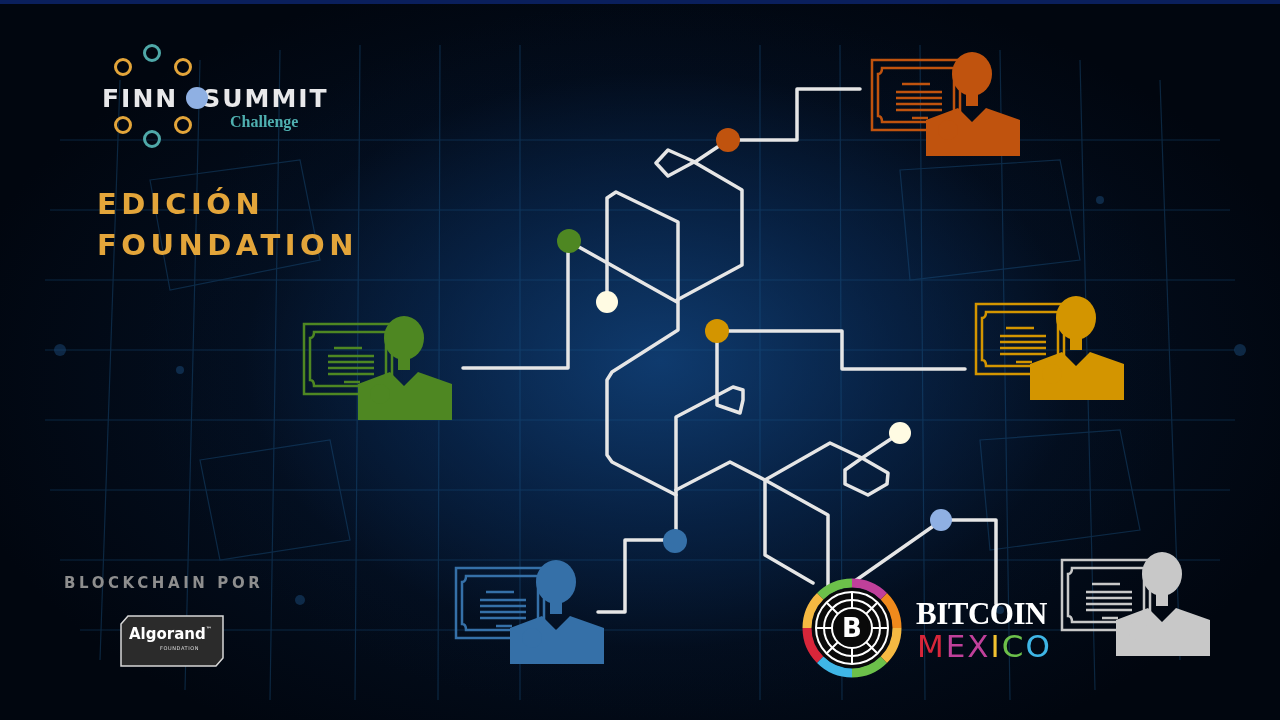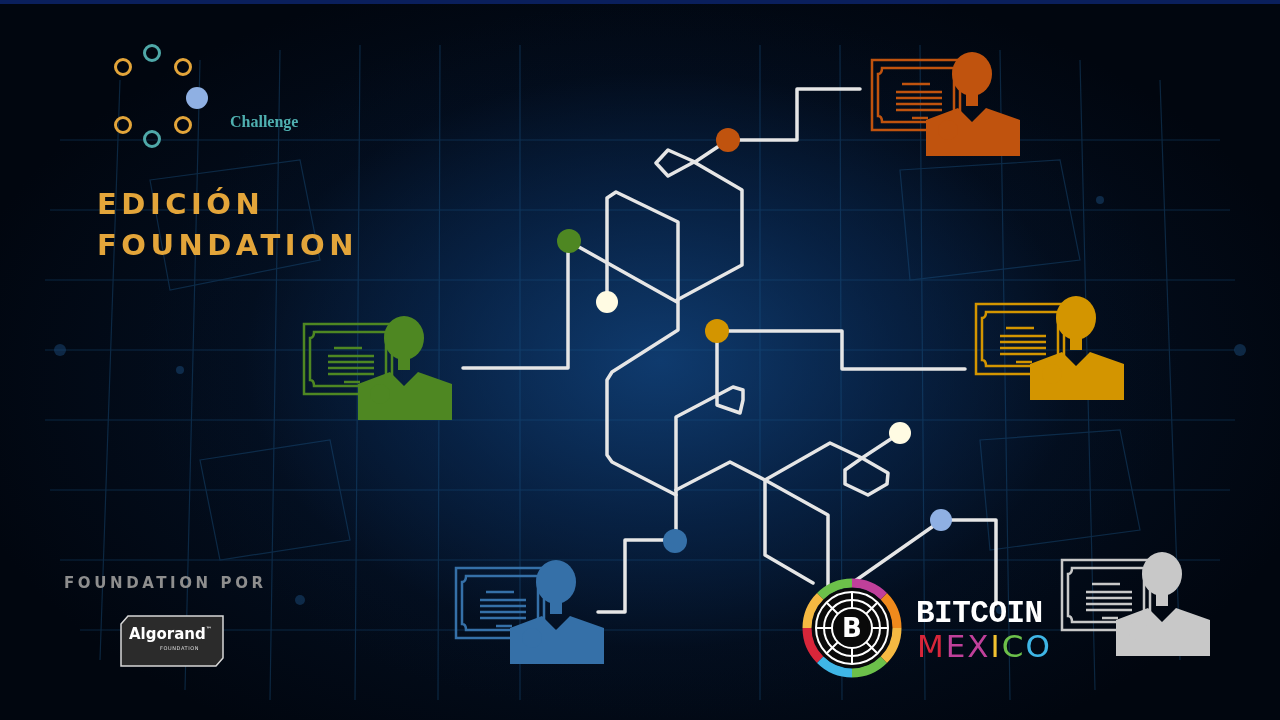--- a/index.html
+++ b/index.html
@@ -25,21 +25,21 @@
     .edition { position: absolute; left: 88px; top: 184px; font-family: "DejaVu Sans", sans-serif; font-weight: bold; font-size: 29px; letter-spacing: 4.5px; line-height: 41px; color: #e3a53a; white-space: nowrap; margin-left: 9px; }
 
     .powered { position: absolute; left: 64px; top: 574px; font-family: "DejaVu Sans", sans-serif; font-weight: bold; font-size: 15px; letter-spacing: 3.6px; color: #8e8e8e; white-space: nowrap; }
     .algorand { position: absolute; left: 120px; top: 615px; width: 104px; height: 52px; }
     .algorand-text { position: absolute; left: 9px; top: 10px; font-family: "DejaVu Sans", sans-serif; font-weight: bold; font-size: 15px; color: #ffffff; white-space: nowrap; }
     .algorand-sub { position: absolute; left: 40px; top: 30px; font-family: "DejaVu Sans", sans-serif; font-size: 5px; letter-spacing: 0.6px; color: #dddddd; white-space: nowrap; }
 
     .persona { position: absolute; width: 152px; height: 106px; }
 
     .btc-badge { position: absolute; left: 802px; top: 578px; width: 100px; height: 100px; }
-    .btc-word { position: absolute; left: 916px; top: 597px; font-family: Liberation Mono, monospace; font-weight: bold; font-size: 31px; letter-spacing: -0.5px; color: #ffffff; white-space: nowrap; line-height: 34px; }
+    .btc-word { position: absolute; left: 916px; top: 597px; font-family: Liberation Serif, serif; font-weight: bold; font-size: 31px; letter-spacing: -0.5px; color: #ffffff; white-space: nowrap; line-height: 34px; }
     .btc-mexico { position: absolute; left: 917px; top: 629px; font-family: "DejaVu Sans", sans-serif; font-size: 31px; letter-spacing: 2px; line-height: 34px; white-space: nowrap; }
     .btc-mexico span { display: inline-block; }
   </style>
 </head>
 <body>
 
 <div class="slide">
   <div class="top-strip"></div>
 
   <svg class="bg-grid" viewBox="0 0 1280 720">
@@ -92,30 +92,33 @@
     </g>
   </svg>
 
   <div class="logo">
     <span class="logo-ring" style="left:14px;top:16px;"></span>
     <span class="logo-ring teal" style="left:43px;top:2px;"></span>
     <span class="logo-ring" style="left:74px;top:16px;"></span>
     <span class="logo-ring" style="left:14px;top:74px;"></span>
     <span class="logo-ring teal" style="left:43px;top:88px;"></span>
     <span class="logo-ring" style="left:74px;top:74px;"></span>
+    <div class="logo-word">
+      <span>FINN</span><span style="display:inline-block;width:24px;"></span><span>SUMMIT</span>
+    </div>
     <span class="logo-dot"></span>
     <div class="logo-sub">Challenge</div>
   </div>
 
   <div class="edition">
     <div>EDICIÓN</div>
     <div>FOUNDATION</div>
   </div>
 
-  <div class="powered">FOUNDATION POR</div>
+  <div class="powered">BLOCKCHAIN POR</div>
   <div class="algorand">
     <svg width="104" height="52" viewBox="0 0 104 52" style="position:absolute;left:0;top:0;">
       <path d="M8 1 L103 1 L103 43 L96 51 L1 51 L1 9 Z" fill="#2b2b2b" stroke="#d8d8d8" stroke-width="1.5"></path>
     </svg>
     <div class="algorand-text">
       <span>Algorand</span><span style="font-size:6px;vertical-align:top;">™</span>
     </div>
     <div class="algorand-sub">FOUNDATION</div>
   </div>
 

